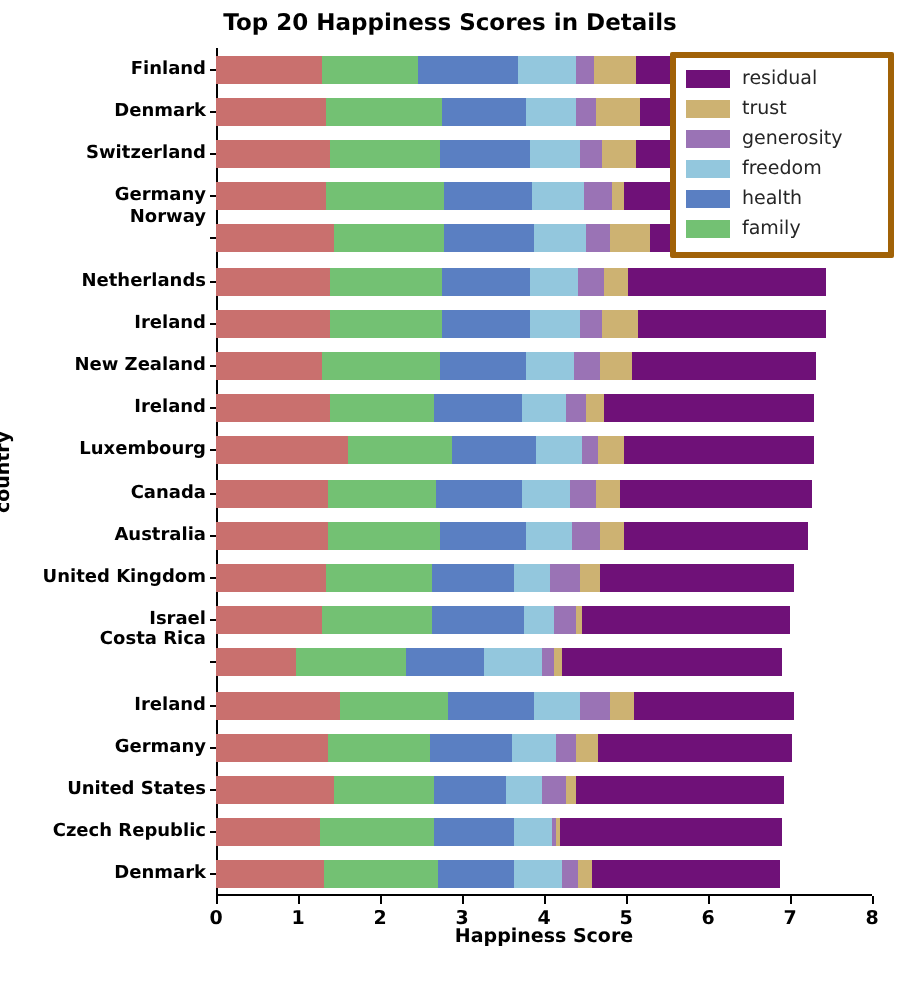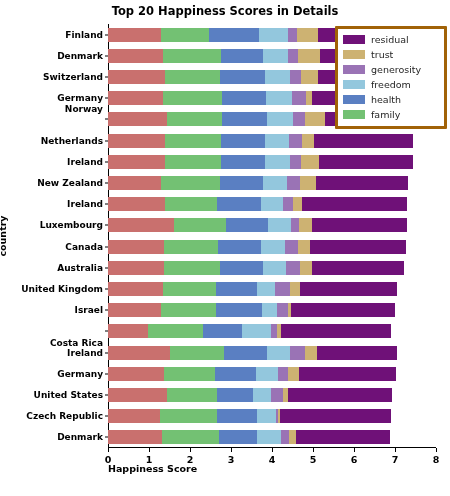--- a/index.html
+++ b/index.html
@@ -103,21 +103,21 @@
     font-weight: bold;
     color: #000000;
   }
 
   
   #xlabel {
     position: absolute;
     left: 108px;
     top: 463px;
     width: 328px;
-    text-align: left;
+    text-align: center;
     font-size: 9.5px;
     font-weight: bold;
     color: #000000;
   }
   #ylabel {
     position: absolute;
     left: 2px;
     top: 236px;
     font-size: 9.5px;
     font-weight: bold;
@@ -212,21 +212,21 @@
         <div class="ytick-label" style="top: 201.4px;">Luxembourg</div>
         <div class="ytick-mark" style="top: 222.6px;"></div>
         <div class="ytick-label" style="top: 222.6px;">Canada</div>
         <div class="ytick-mark" style="top: 243.8px;"></div>
         <div class="ytick-label" style="top: 243.8px;">Australia</div>
         <div class="ytick-mark" style="top: 265px;"></div>
         <div class="ytick-label" style="top: 265px;">United Kingdom</div>
         <div class="ytick-mark" style="top: 286.2px;"></div>
         <div class="ytick-label" style="top: 286.2px;">Israel</div>
         <div class="ytick-mark" style="top: 307.4px;"></div>
-        <div class="ytick-label" style="top: 319px;">Costa Rica</div>
+        <div class="ytick-label" style="top: 296px;">Costa Rica</div>
         <div class="ytick-mark" style="top: 328.6px;"></div>
         <div class="ytick-label" style="top: 328.6px;">Ireland</div>
         <div class="ytick-mark" style="top: 349.8px;"></div>
         <div class="ytick-label" style="top: 349.8px;">Germany</div>
         <div class="ytick-mark" style="top: 371px;"></div>
         <div class="ytick-label" style="top: 371px;">United States</div>
         <div class="ytick-mark" style="top: 392.2px;"></div>
         <div class="ytick-label" style="top: 392.2px;">Czech Republic</div>
         <div class="ytick-mark" style="top: 413.4px;"></div>
         <div class="ytick-label" style="top: 413.4px;">Denmark</div>

